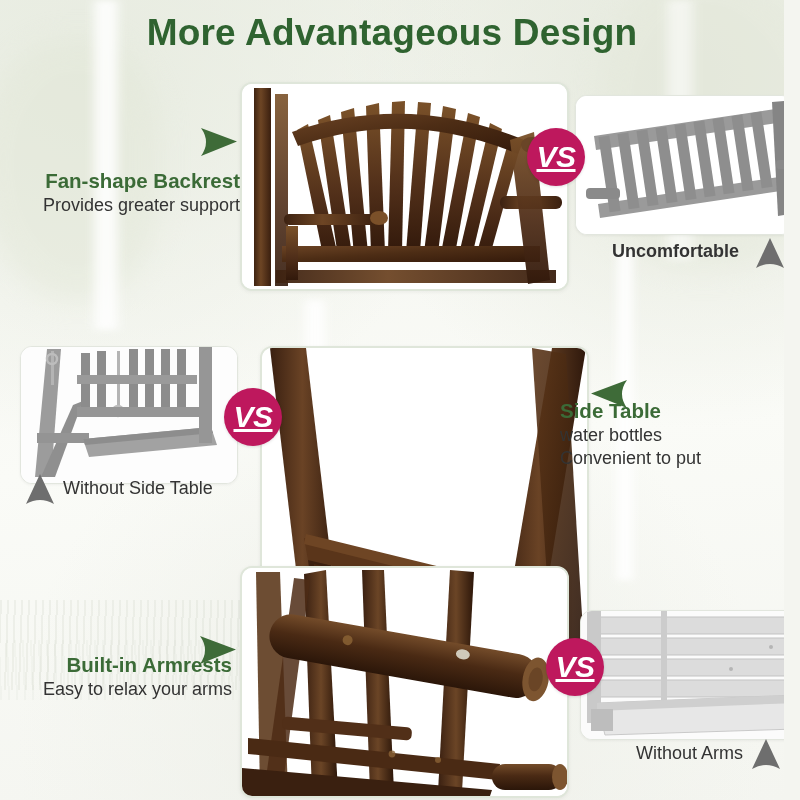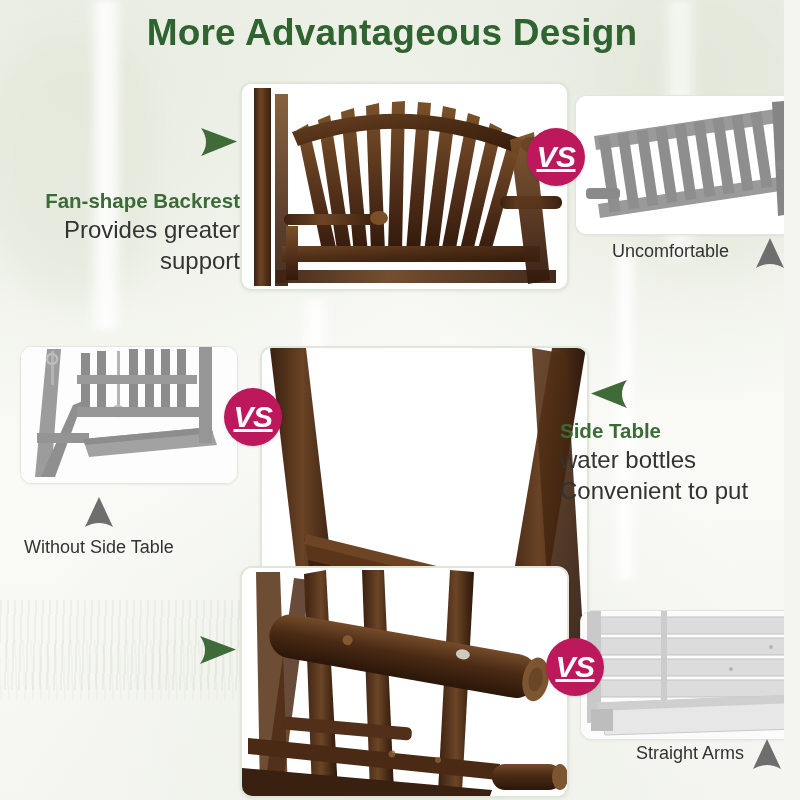--- a/index.html
+++ b/index.html
@@ -61,22 +61,22 @@
     position:absolute;width:58px;height:58px;border-radius:50%;
     background:#be185d;color:#fff;z-index:30;
     display:flex;align-items:center;justify-content:center;
     font-size:30px;font-weight:bold;font-style:italic;letter-spacing:-.5px;
     box-shadow:0 1px 3px rgba(0,0,0,.12);
     text-decoration:underline;
   }
 
   
   .tb{position:absolute;z-index:20;}
-  .tb .head{font-size:20.5px;font-weight:bold;color:#3b6b37;line-height:1.25;margin-top:20px;}
-  .tb .body{font-size:24px;color:#333333;line-height:1.3;}
+  .tb .head{font-size:20.5px;font-weight:bold;color:#3b6b37;line-height:1.25;}
+  .tb .body{font-size:18px;color:#333333;line-height:1.3;}
   .tb.right{text-align:right;}
   .tb.left{text-align:left;}
   .cap{position:absolute;z-index:20;font-size:18px;color:#333333;line-height:1.28;display:flex;align-items:center;gap:7px;}
 
   .arrow{display:block;}
   svg{display:block;overflow:visible;}
 </style>
 </head>
 <body>
 
@@ -180,21 +180,21 @@
     <div class="head">Fan-shape Backrest</div>
     <div class="body">Provides greater support</div>
   </div>
   <div style="position:absolute;left:199px;top:126px;z-index:21;">
     <svg class="arrow" width="40" height="32" viewBox="0 0 40 32">
       <path d="M2 2 L38 15.5 L2 30 Q12 16 2 2 Z" fill="#3e6b38"></path>
     </svg>
   </div>
 
   <div class="cap" style="left:612px;top:240px;width:178px;display:block;text-align:left;">
-    <span style="display:block;">Uncomfortable</span>
+    <span style="display:block;font-weight:bold;">Uncomfortable</span>
   </div>
   <div style="position:absolute;left:754px;top:236px;z-index:21;">
     <svg class="arrow" width="32" height="34" viewBox="0 0 32 34">
       <path d="M16 2 L30 32 Q16 24 2 32 Z" fill="#6e6e6e"></path>
     </svg>
   </div>
 
   <div class="card small" style="left:20px;top:346px;width:216px;height:136px;">
     <svg width="216" height="136" viewBox="0 0 216 136">
       <rect x="0" y="0" width="216" height="136" fill="#fdfdfd"></rect>
@@ -265,21 +265,21 @@
     <div class="head">Side Table</div>
     <div class="body">water bottles</div>
     <div class="body">Convenient to put</div>
   </div>
   <div style="position:absolute;left:589px;top:378px;z-index:21;">
     <svg class="arrow" width="40" height="32" viewBox="0 0 40 32">
       <path d="M38 2 L2 15.5 L38 30 Q28 16 38 2 Z" fill="#3e6b38"></path>
     </svg>
   </div>
 
-  <div class="cap" style="left:24px;top:495px;flex-direction:column;">
+  <div class="cap" style="left:24px;top:472px;">
     <span>
       <svg class="arrow" width="32" height="34" viewBox="0 0 32 34">
         <path d="M16 2 L30 32 Q16 24 2 32 Z" fill="#6e6e6e"></path>
       </svg>
     </span>
     <span>Without Side Table</span>
   </div>
 
   <div class="card main" style="left:240px;top:566px;width:325px;height:228px;">
     <svg width="325" height="228" viewBox="0 0 325 228">
@@ -337,28 +337,32 @@
       <path d="M16 92 L215 84 L215 118 L24 124 Z" fill="#e7e7e7" stroke="#c9c9c9"></path>
       <path d="M16 92 L215 84 L215 92 L16 100 Z" fill="#cfcfcf"></path>
       <rect x="10" y="98" width="22" height="22" fill="#bdbdbd"></rect>
       <circle cx="150" cy="58" r="2" fill="#b5b5b5"></circle>
       <circle cx="190" cy="36" r="2" fill="#b5b5b5"></circle>
     </svg>
   </div>
 
   <div class="vs" style="left:546px;top:638px;">VS</div>
 
+  <div class="tb right" style="left:8px;top:652px;width:224px;">
+    <div class="head">Built-in Armrests</div>
+    <div class="body">Easy to relax your arms</div>
+  </div>
   <div style="position:absolute;left:198px;top:634px;z-index:21;">
     <svg class="arrow" width="40" height="32" viewBox="0 0 40 32">
       <path d="M2 2 L38 15.5 L2 30 Q12 16 2 2 Z" fill="#3e6b38"></path>
     </svg>
   </div>
 
   <div class="cap" style="left:636px;top:737px;">
-    <span>Straight Arms</span>
+    <span>Without Arms</span>
     <span>
       <svg class="arrow" width="32" height="34" viewBox="0 0 32 34">
         <path d="M16 2 L30 32 Q16 24 2 32 Z" fill="#6e6e6e"></path>
       </svg>
     </span>
   </div>
 
 </div>
 
 </body></html>

